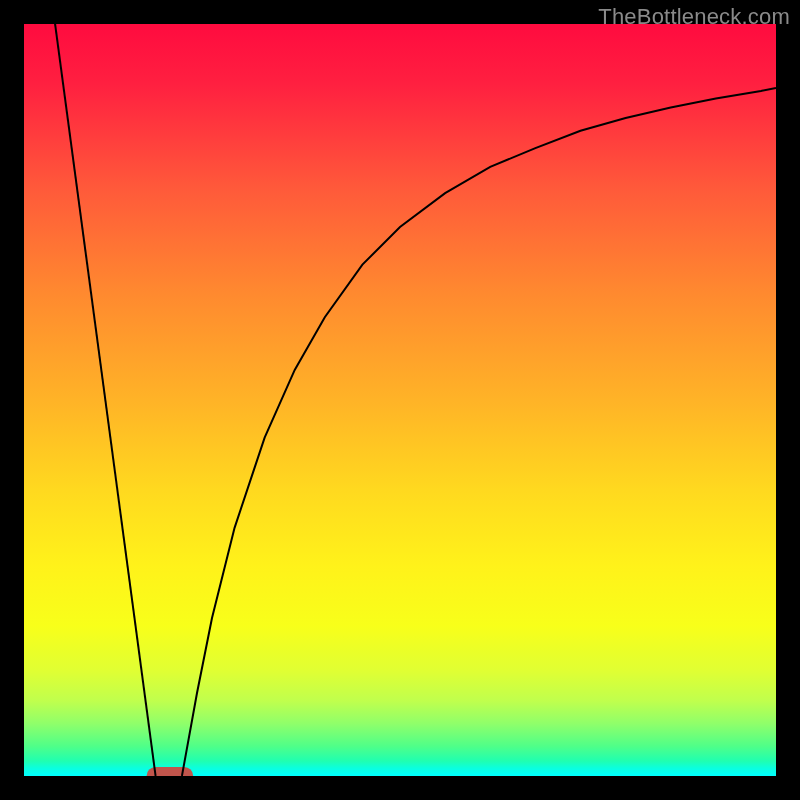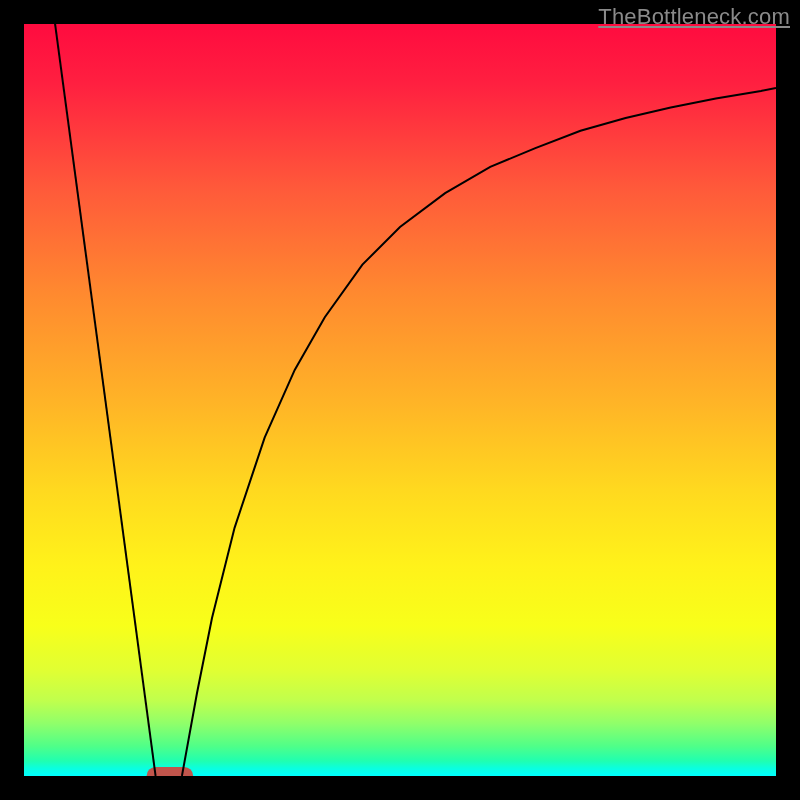--- a/index.html
+++ b/index.html
@@ -50,21 +50,20 @@
   }
   .watermark {
     position: absolute;
     top: 4px;
     right: 10px;
     font-family: Arial, Helvetica, sans-serif;
     font-size: 22px;
     color: #8a8a8a;
     font-weight: 500;
     letter-spacing: 0.2px;
-    text-decoration: underline;
   }
   .red-marker {
     fill: #c1554c;
     stroke: none;
   }
   .curve {
     fill: none;
     stroke: #000;
     stroke-width: 2.0;
   }

